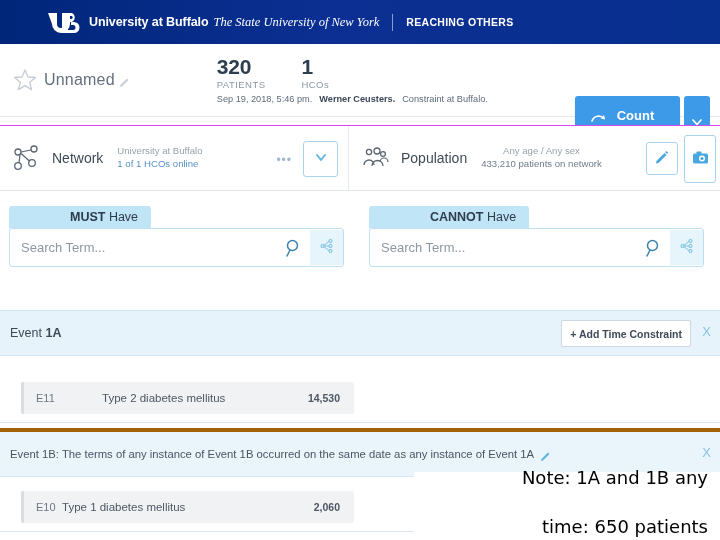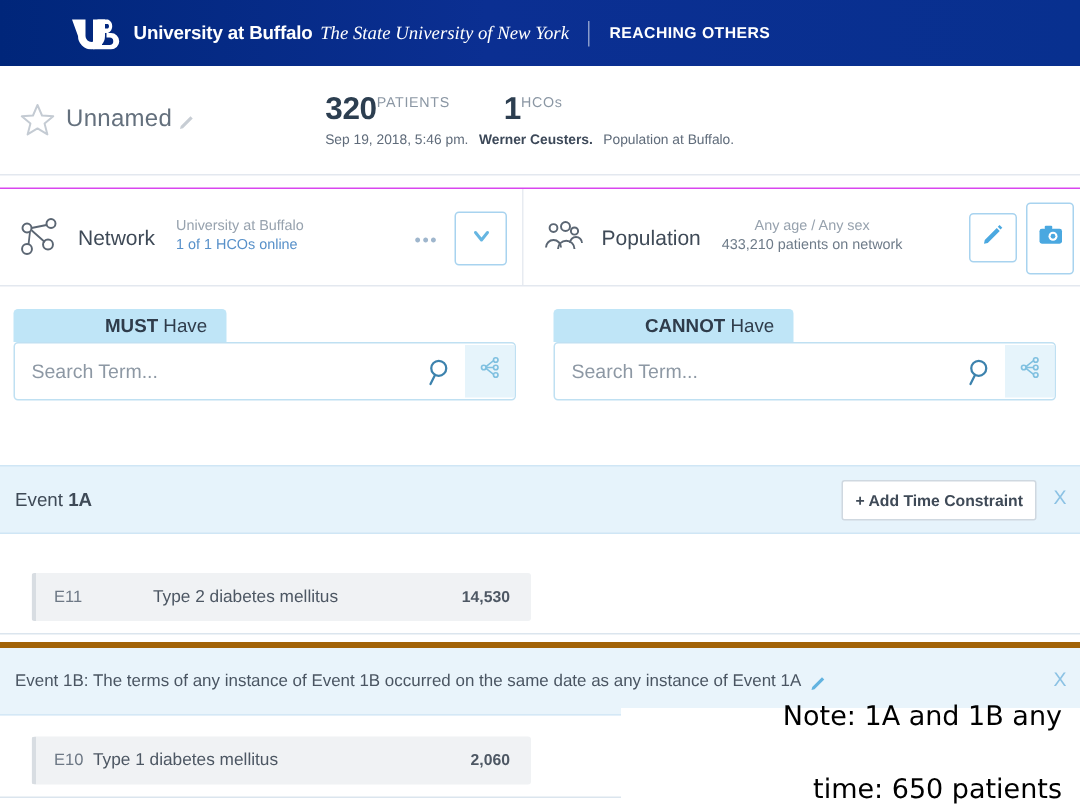--- a/index.html
+++ b/index.html
@@ -38,21 +38,21 @@
     display:flex;align-items:center;
   }
   .star{margin-left:12px;width:26px;height:26px;flex:none;}
   .qname{
     margin-left:6px;font-size:16px;color:#64707d;font-weight:normal;letter-spacing:.2px;
   }
   .pencil-sm{margin-left:4px;width:12px;height:12px;opacity:.55;}
 
   .stats{margin-left:86px;display:flex;flex-direction:column;justify-content:center;}
   .stats-nums{display:flex;align-items:flex-end;}
-  .stat-block{display:flex;flex-direction:row;}
+  .stat-block{display:flex;flex-direction:column;}
   .stat-num{font-size:21px;font-weight:bold;color:#2c3e50;line-height:1.04;letter-spacing:-0.2px;}
   .stat-lbl{font-size:9.5px;color:#8b97a4;letter-spacing:.45px;margin-top:1px;}
   .stat-gap{width:36px;}
   .stats-meta{font-size:9.2px;color:#5f6b7a;margin-top:4px;white-space:nowrap;}
   .stats-meta b{font-weight:bold;color:#3c4858;}
   .stats-meta .sp{display:inline-block;width:7px;}
 
   .count-wrap{position:absolute;right:10px;top:52px;display:flex;align-items:stretch;}
   .count-btn{
     width:105px;height:56px;background:#3d9ae8;border-radius:3px;
@@ -208,24 +208,44 @@
           <span class="stat-num">320</span>
           <span class="stat-lbl">PATIENTS</span>
         </div>
         <div class="stat-gap"></div>
         <div class="stat-block">
           <span class="stat-num">1</span>
           <span class="stat-lbl">HCOs</span>
         </div>
       </div>
       <div class="stats-meta">
-        <span>Sep 19, 2018, 5:46 pm.</span><span class="sp"></span><b>Werner Ceusters.</b><span class="sp"></span><span>Population at Buffalo.</span>
-      </div>
-    </div>
-
+        <span>Sep 19, 2018, 5:46 pm.</span><span class="sp"></span><b>Werner Ceusters.</b><span class="sp"></span><span>Constraint at Buffalo.</span>
+      </div>
+    </div>
+
+    <div class="count-wrap">
+      <div class="count-btn">
+        <span class="cycle-icon">
+          <svg width="22" height="22" viewBox="0 0 22 22">
+            <path d="M4 8 a7 7 0 0 1 12 -2.5" fill="none" stroke="#fff" stroke-width="1.7" stroke-linecap="round"></path>
+            <path d="M18 14 a7 7 0 0 1 -12 2.5" fill="none" stroke="#fff" stroke-width="1.7" stroke-linecap="round"></path>
+            <path d="M16 2 l1 4 -4 0 z" fill="#fff"></path>
+            <path d="M6 20 l-1 -4 4 0 z" fill="#fff"></path>
+          </svg>
+        </span>
+        <span class="count-lbl"><span>Count</span><br><span>Patients</span></span>
+      </div>
+      <div class="count-caret">
+        <span>
+          <svg width="14" height="14" viewBox="0 0 14 14">
+            <path d="M3 5 L7 9.5 L11 5" fill="none" stroke="#fff" stroke-width="1.7" stroke-linecap="round" stroke-linejoin="round"></path>
+          </svg>
+        </span>
+      </div>
+    </div>
   </div>
 
   <div class="np-row">
 
     <div class="np-cell np-net">
       <span class="np-icon">
         <svg width="30" height="30" viewBox="0 0 30 30">
           <circle cx="6" cy="9" r="3" fill="none" stroke="#5b6673" stroke-width="1.3"></circle>
           <circle cx="22" cy="6" r="3" fill="none" stroke="#5b6673" stroke-width="1.3"></circle>
           <circle cx="6" cy="23" r="3.3" fill="none" stroke="#5b6673" stroke-width="1.3"></circle>

